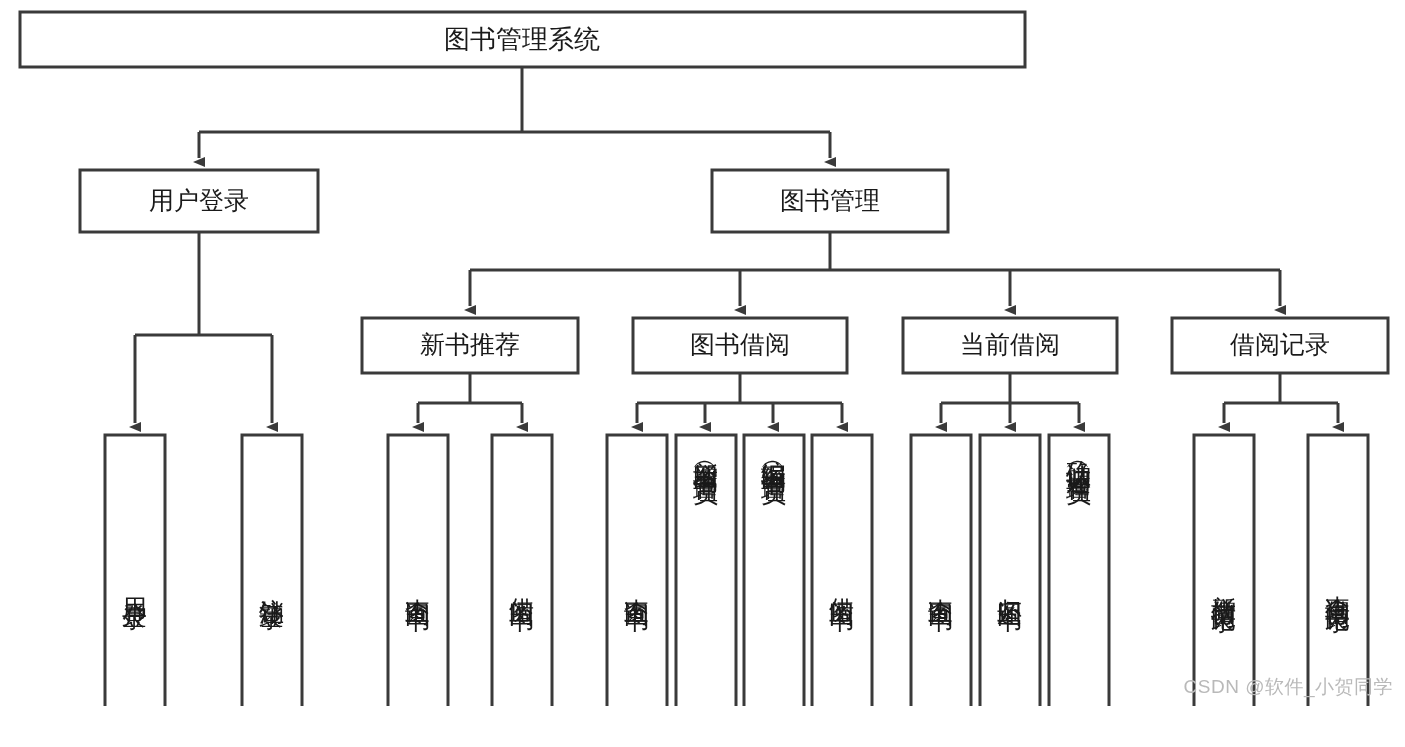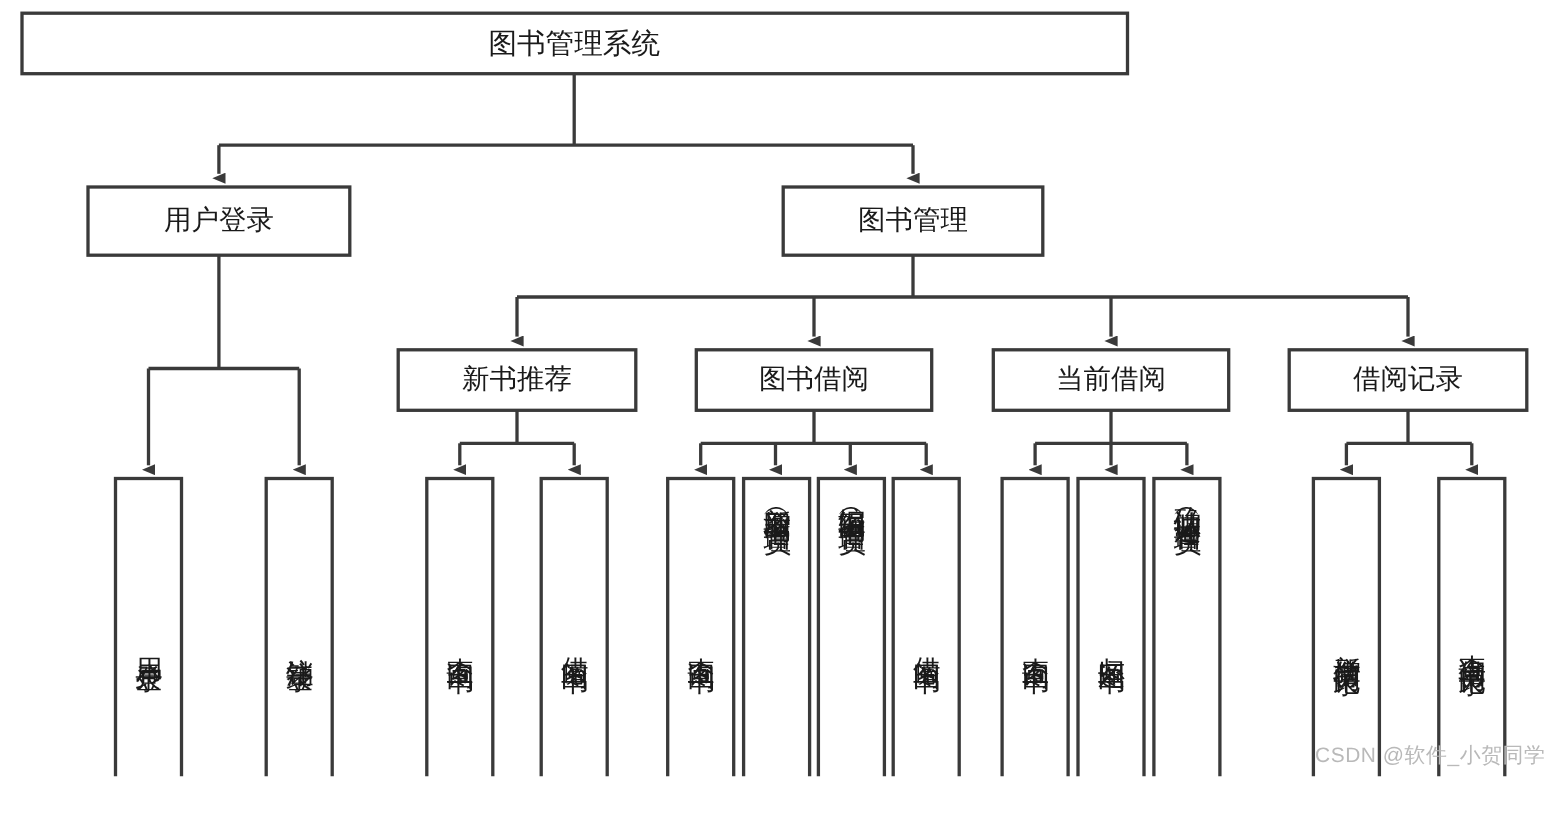--- a/index.html
+++ b/index.html
@@ -47,21 +47,21 @@
   }
   .box-label-root {
     font-family: "Liberation Sans", "DejaVu Sans", sans-serif;
     font-size: 26px;
     fill: #1a1a1a;
     text-anchor: middle;
     dominant-baseline: middle;
   }
   .watermark {
     position: absolute;
-    right: 0;
+    right: 12px;
     bottom: 6px;
     font-family: "Liberation Sans", "DejaVu Sans", sans-serif;
     font-size: 19px;
     color: #b9b9b9;
     white-space: nowrap;
     letter-spacing: 0.5px;
     pointer-events: none;
   }
 </style>
 </head>

